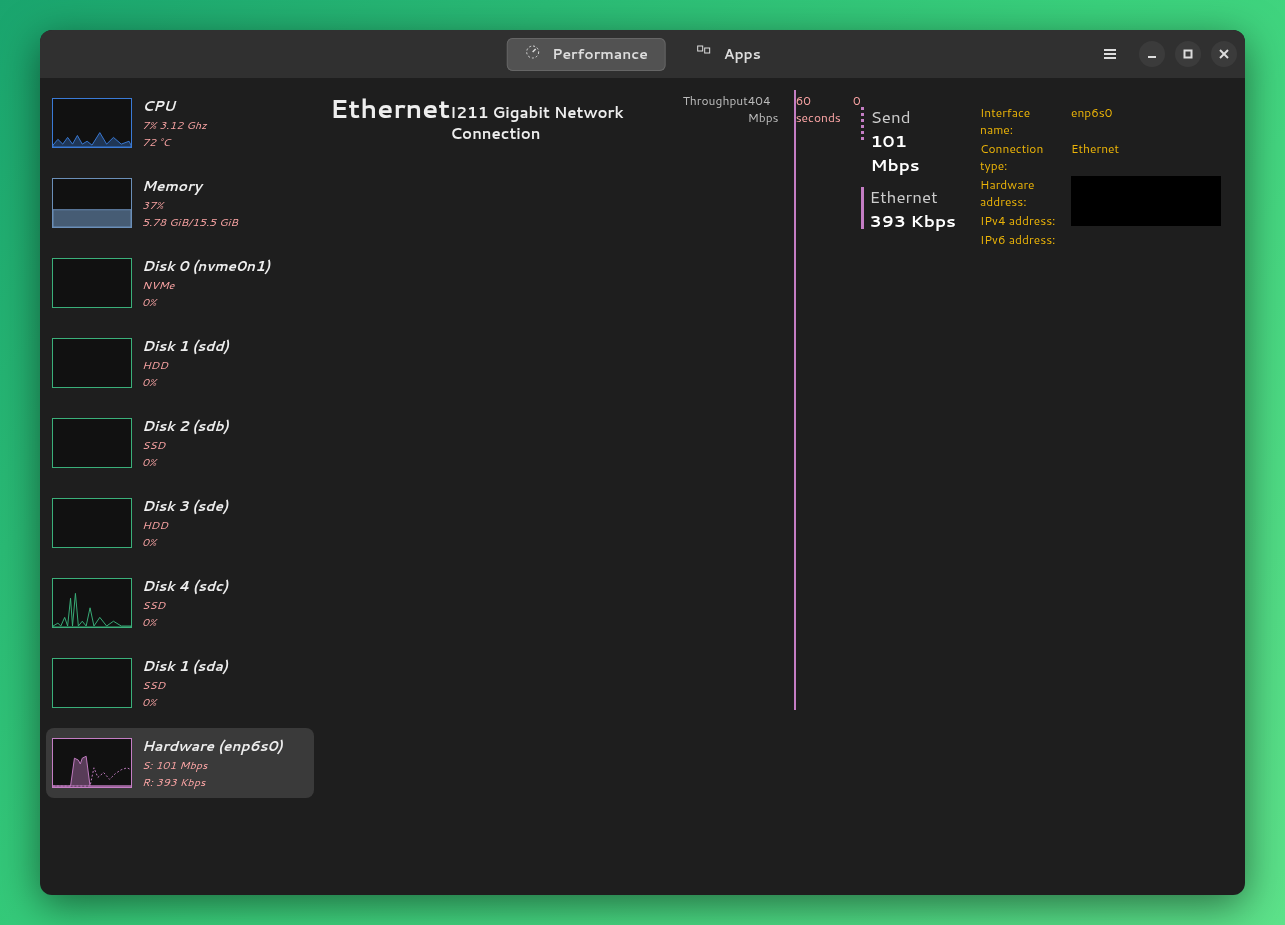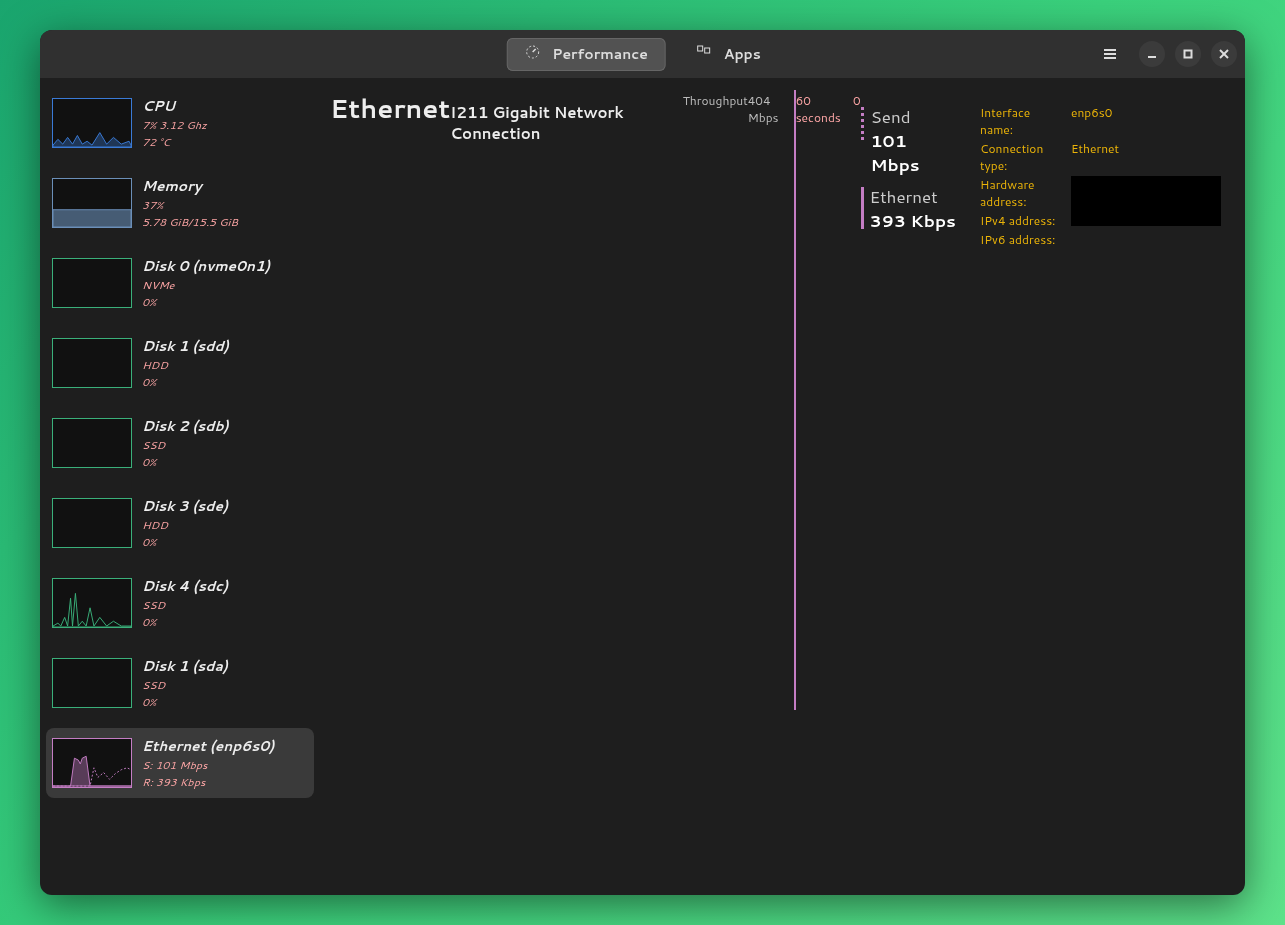--- a/index.html
+++ b/index.html
@@ -279,21 +279,21 @@
           </div>
         </div>
         <div class="sb-item selected">
           <div class="thumb" style="border-color: rgb(196, 125, 196);">
             <svg viewBox="0 0 80 50" preserveAspectRatio="none">
               <path d="M0,49 L18,49 L22,20 L26,22 L28,26 L30,20 L34,18 L38,49 L80,49 Z" fill="#c47dc4" fill-opacity="0.4" stroke="#c47dc4" stroke-width="1"></path>
               <path d="M0,49 L38,49 L42,30 L46,40 L52,35 L58,42 L64,36 L70,32 L76,30 L80,32" fill="none" stroke="#c47dc4" stroke-width="1" stroke-dasharray="2 2"></path>
             </svg>
           </div>
           <div class="sb-text">
-            <div class="sb-title">Ethernet (enp6s0)</div>
+            <div class="sb-title">Hardware (enp6s0)</div>
             <div class="sb-sub">S: 101 Mbps</div>
             <div class="sb-sub">R: 393 Kbps</div>
           </div>
         </div>
       </div>
 
     <div class="main">
       <div class="main-head">
         <div class="main-title">Ethernet</div>
         <div class="main-subtitle">I211 Gigabit Network Connection</div>

